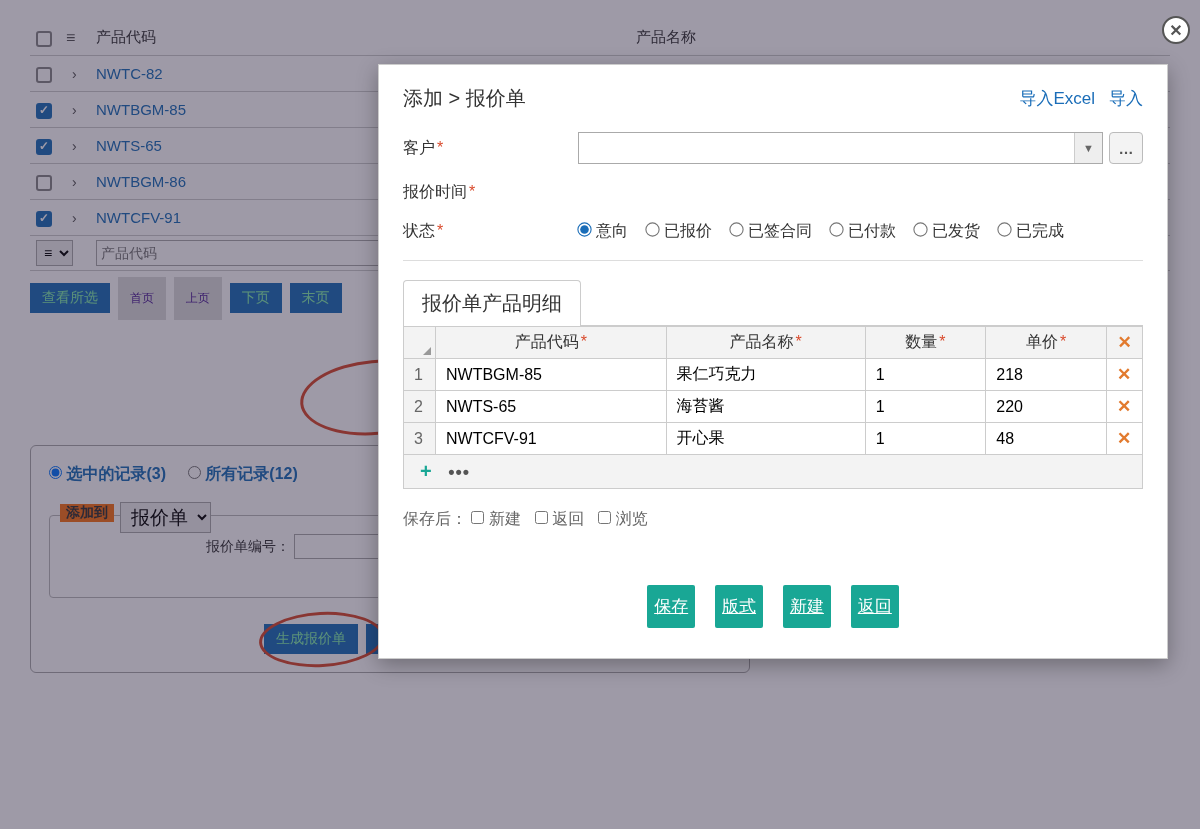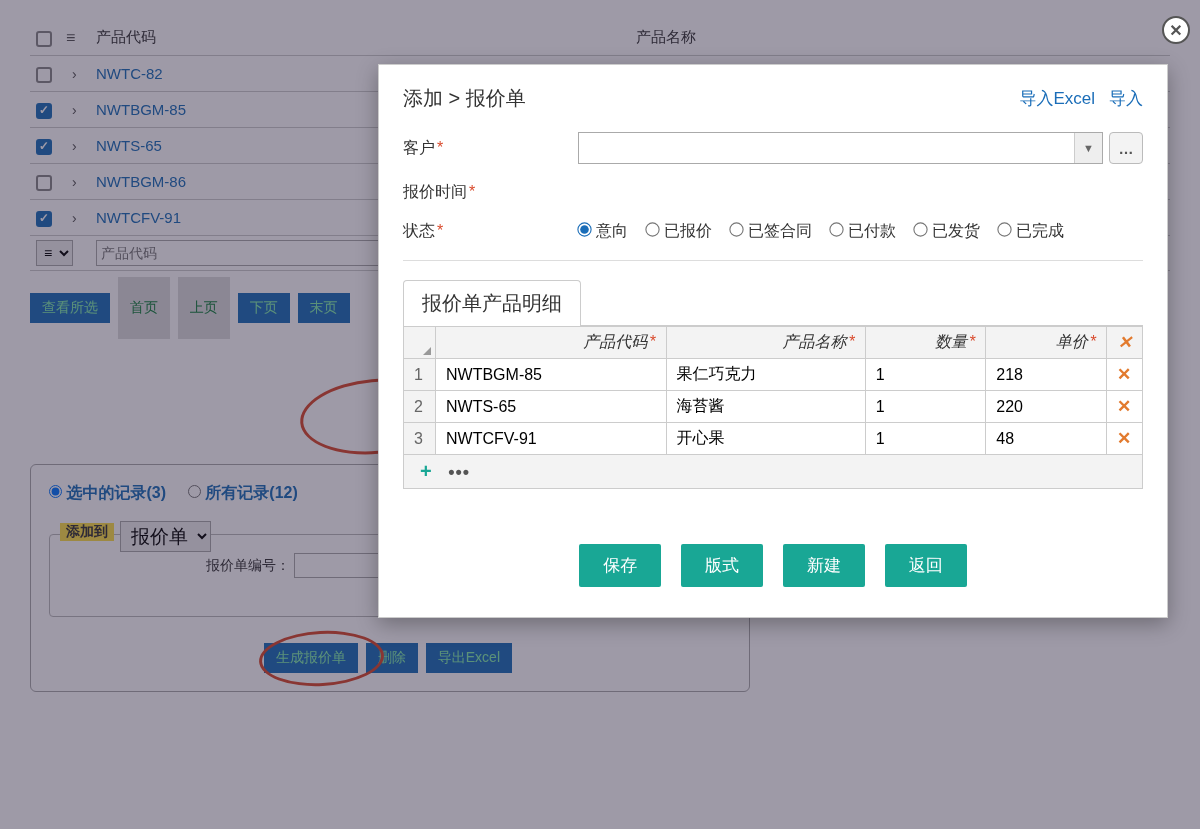--- a/index.html
+++ b/index.html
@@ -25,32 +25,32 @@
 .menu-icon { color: #555; font-size: 16px; }
 
 
 .filter-row td { padding: 4px 6px; }
 .filter-input { width: 100%; border: 1px solid #aaa; padding: 4px; font-size: 14px; color: #777; }
 .filter-select { border: 1px solid #aaa; padding: 3px; font-size: 14px; }
 
 
 .pager { margin-top: 6px; }
 .btn-blue { background: #1a6db8; color: #86efac; border: none; padding: 6px 12px; font-size: 14px; margin-right: 4px; }
-.btn-gray { background: #ddd; color: #15803d; border: none; padding: 22px 12px; font-size: 14px; margin-right: 4px; }
+.btn-gray { background: #ddd; color: #4c1d95; border: none; padding: 13px 12px; font-size: 12px; margin-right: 4px; }
 
 
 .batch-op-wrap { text-align: center; margin: 60px 0 20px; position: relative; }
 .batch-op-btn { background: #1a6db8; color: #fff; border: none; padding: 12px 20px; font-size: 16px; }
 .red-circle-1 { position: absolute; left: 270px; top: -20px; width: 150px; height: 75px; border: 3px solid #d94a2c; border-radius: 50%; transform: rotate(-5deg); }
 
 
 .batch-panel { border: 1px solid #aaa; border-radius: 6px; padding: 18px; width: 720px; margin: 0 auto 0 0; }
 .radio-row label { font-size: 16px; font-weight: bold; color: #1a6db8; margin-right: 18px; }
 .fieldset-inner { border: 1px solid #bbb; padding: 18px 40px 24px; margin-top: 30px; border-radius: 4px; position: relative; }
-.fieldset-legend { position: absolute; top: -12px; left: 10px; background: #fde047; padding: 0 6px; color: #333; font-weight: bold; }
+.fieldset-legend { position: absolute; top: -12px; left: 10px; background: #f97316; padding: 0 6px; color: #333; font-weight: bold; }
 .fieldset-inner .row { margin-bottom: 14px; text-align: center; }
 .fieldset-inner select { border: 1px solid #aaa; padding: 3px 6px; font-size: 19px; }
 .fieldset-inner input[type=text] { border: 1px solid #aaa; padding: 4px; width: 280px; }
 .panel-buttons { text-align: center; margin-top: 26px; position: relative; }
 .red-circle-2 { position: absolute; left: 210px; top: -12px; width: 125px; height: 55px; border: 3px solid #d94a2c; border-radius: 50%; transform: rotate(-3deg); }
 
 
 .close-circle { position: absolute; right: 10px; top: 16px; width: 28px; height: 28px; border: 2px solid #555; border-radius: 50%; background: #fff; z-index: 30; display: flex; align-items: center; justify-content: center; font-size: 16px; color: #555; font-weight: bold; cursor: pointer; }
 .modal { position: absolute; left: 378px; top: 40px; width: 790px; background: #fff; border: 1px solid #ccc; box-shadow: 0 6px 20px rgba(0,0,0,0.3); z-index: 20; padding: 20px 24px 30px; margin-top: 24px; }
 .modal-head { display: flex; justify-content: space-between; align-items: center; margin-bottom: 20px; }
@@ -70,36 +70,36 @@
 
 .hr { border: 0; border-top: 1px solid #ddd; margin: 10px 0 18px; }
 
 
 .tab-bar { border-bottom: 1px solid #ccc; margin-bottom: 0; }
 .tab { display: inline-block; padding: 9px 18px; border: 1px solid #ccc; border-bottom: none; font-size: 20px; color: #333; background: #fff; border-radius: 4px 4px 0 0; position: relative; top: 1px; }
 
 
 .detail-table { width: 100%; border-collapse: collapse; margin-top: 0; }
 .detail-table th, .detail-table td { border: 1px solid #ccc; padding: 5px 10px; font-size: 16px; text-align: left; }
-.detail-table th { background: #f3f3f3; font-weight: normal; color: #333; text-align: right; font-style: italic; }
+.detail-table th { background: #f3f3f3; font-weight: normal; color: #333; text-align: center; }
 .detail-table th .req { color: #d94a2c; }
 .row-num { background: #f3f3f3; text-align: center; color: #666; width: 32px; }
 .corner-th { background: #f3f3f3; width: 32px; position: relative; }
 .corner-th::after { content: ""; position: absolute; right: 4px; bottom: 3px; width: 0; height: 0; border-left: 8px solid transparent; border-bottom: 8px solid #999; }
 .del-cell { text-align: center; width: 36px; }
 .del-x { color: #e27a2e; font-size: 17px; cursor: pointer; font-weight: bold; }
 .add-row td { background: #f3f3f3; }
 .plus-btn { color: #19a795; font-size: 20px; font-weight: bold; cursor: pointer; padding: 0 6px; }
 .dots-btn { color: #555; font-size: 18px; font-weight: bold; cursor: pointer; padding: 0 6px; letter-spacing: 1px; }
 
 .save-opts { margin-top: 20px; color: #666; font-size: 16px; }
 .save-opts label { margin-right: 14px; }
 
 .modal-footer { text-align: center; margin-top: 55px; }
-.btn-teal { background: #19a795; color: #fff; border: none; padding: 10px 24px; font-size: 17px; margin: 0 8px; cursor: pointer; border-radius: 2px; }
+.btn-teal { background: #19a795; color: #fff; border: none; padding: 10px 7px; font-size: 17px; margin: 0 8px; cursor: pointer; border-radius: 2px; text-decoration: underline; }
 </style>
 </head>
 <body>
 
 <div class="bg">
   <table class="main-table">
     <thead>
       <tr>
         <th style="width:30px"><span class="chk empty"></span></th>
         <th style="width:30px"><span class="menu-icon">≡</span></th>
@@ -259,20 +259,24 @@
     <tbody>
         <tr class="add-row">
       <td colspan="6">
         <span class="plus-btn">+</span>
         <span class="dots-btn">•••</span>
       </td>
     </tr>
   </tbody>
     </table>
 
+  <div class="save-opts">
+    <span>保存后：</span>
+    <span id="save-opts-span"><label><input type="checkbox" style=""> 新建</label><label><input type="checkbox" style=""> 返回</label><label><input type="checkbox" style=""> 浏览</label></span>
+  </div>
 
   <div class="modal-footer">
     <button class="btn-teal">保存</button>
     <button class="btn-teal">版式</button>
     <button class="btn-teal">新建</button>
     <button class="btn-teal">返回</button>
   </div>
 </div>
 
 </body></html>

